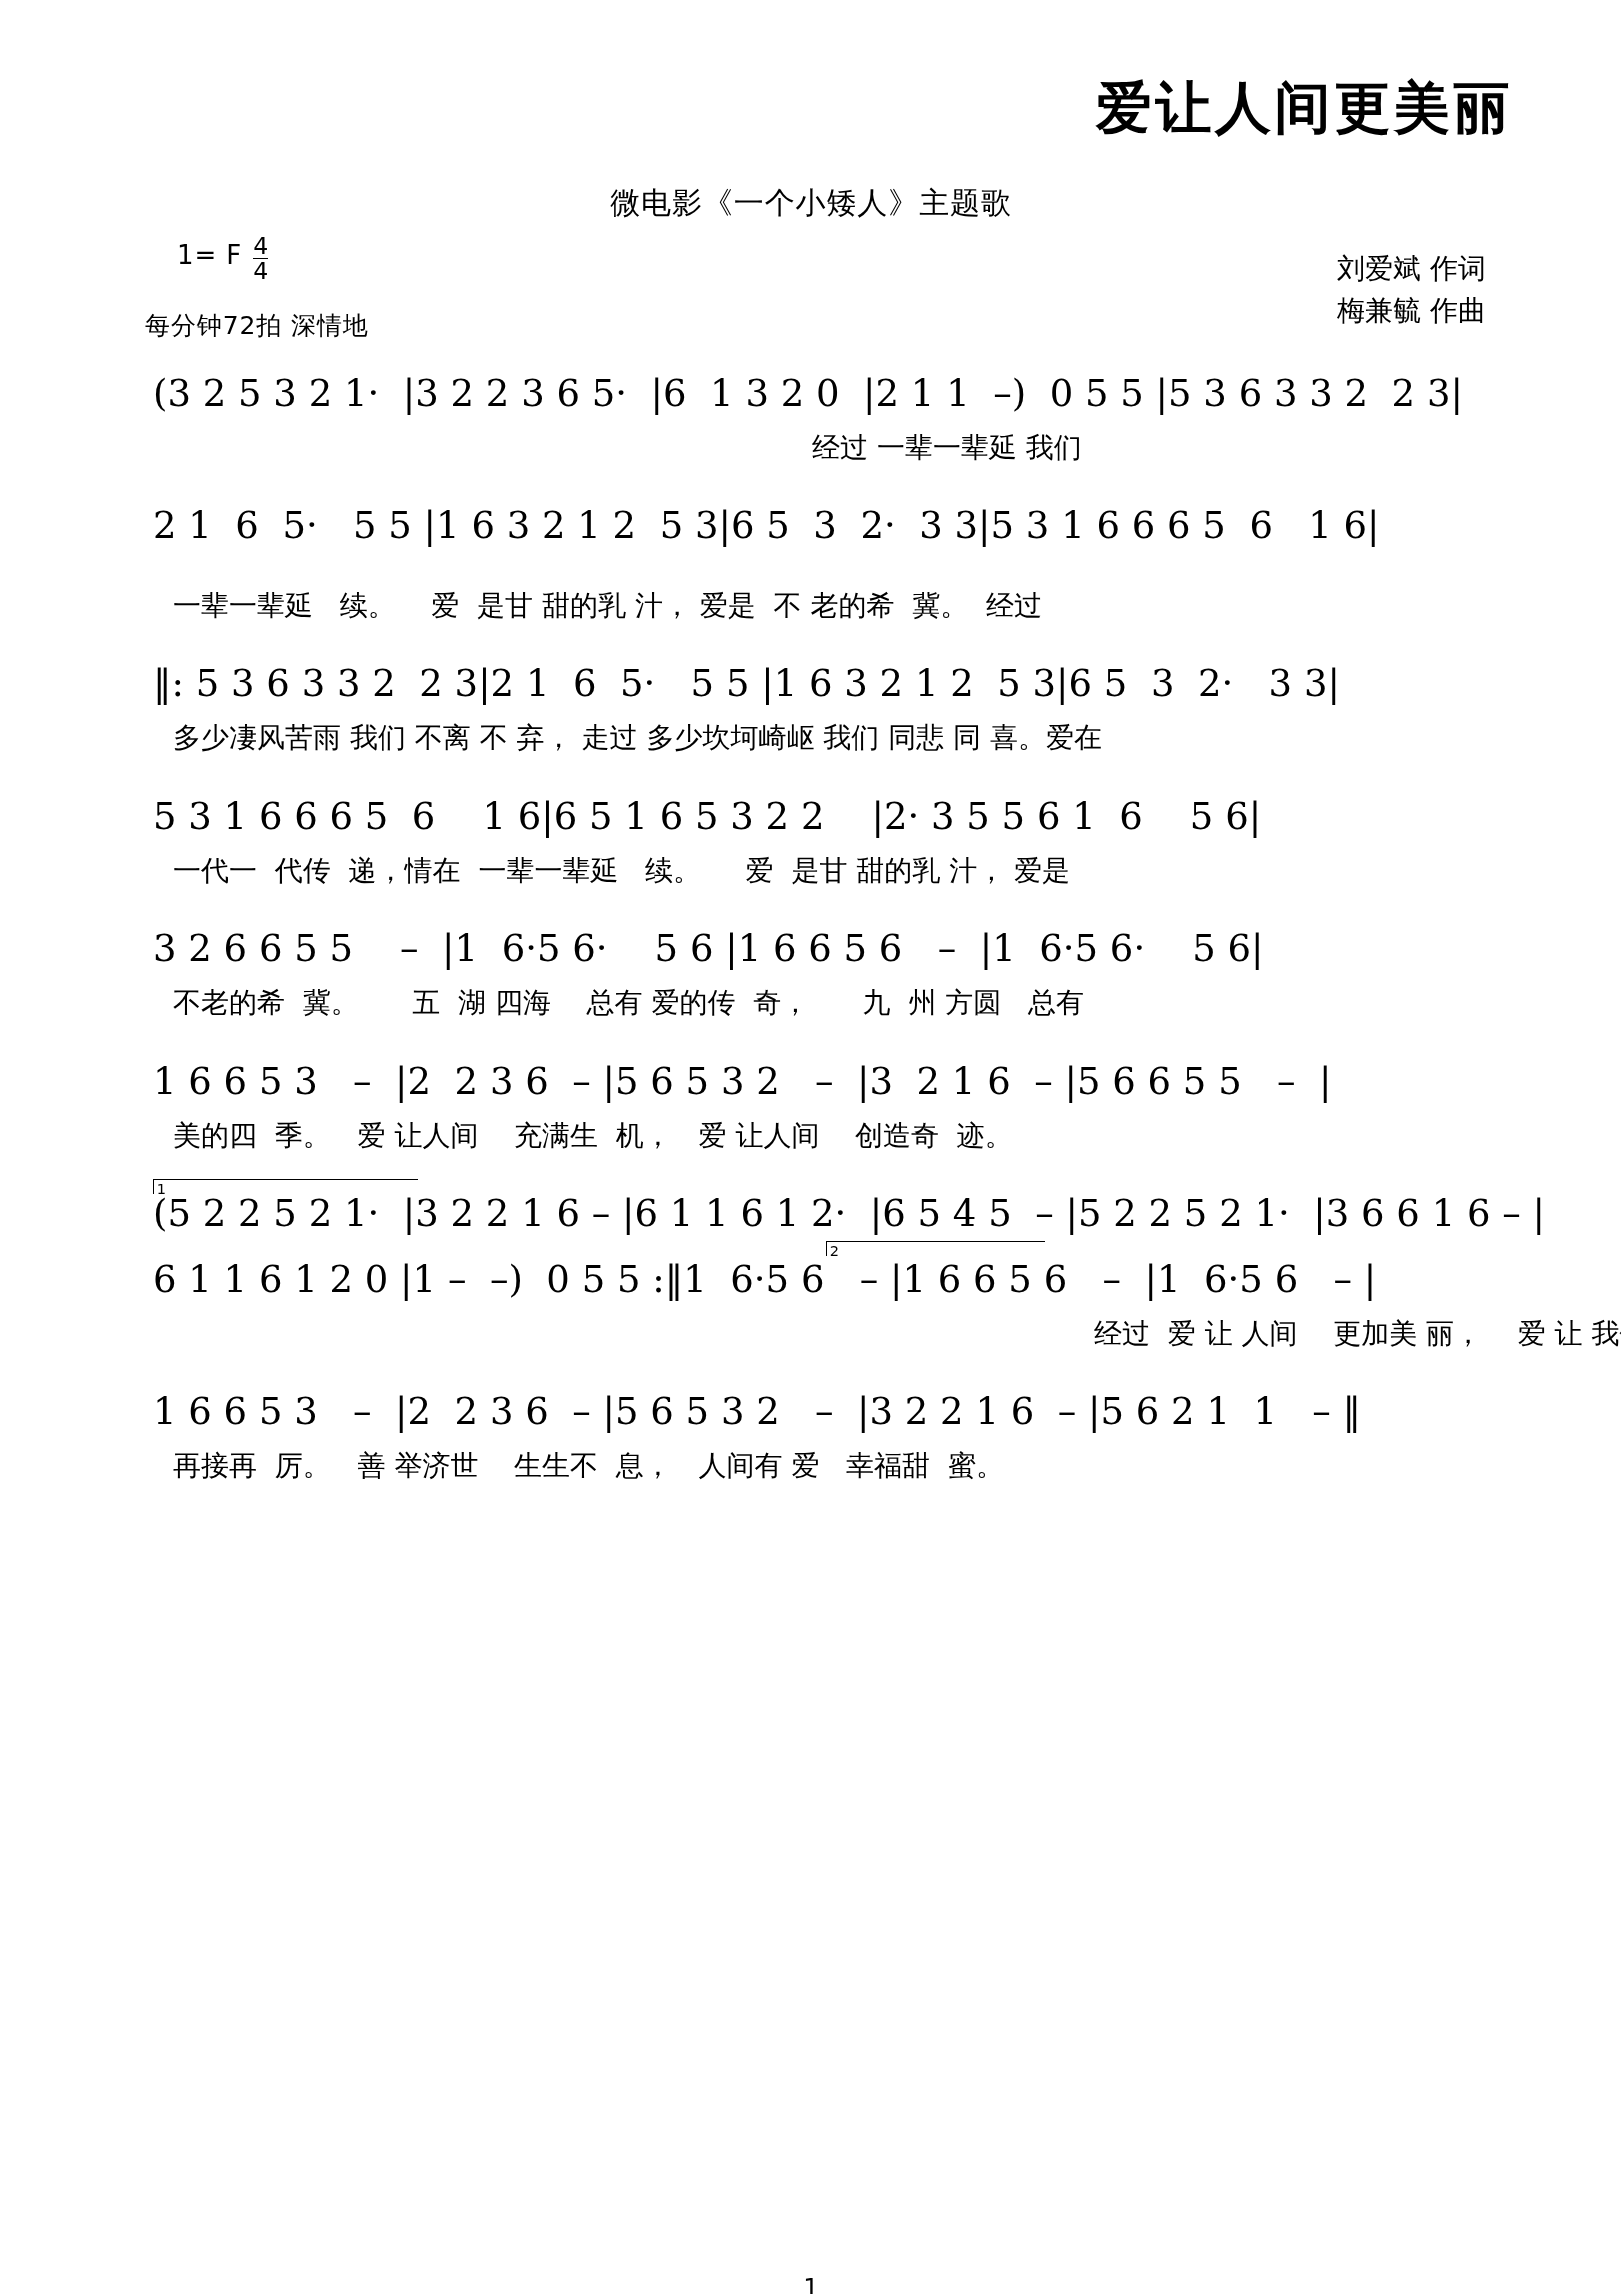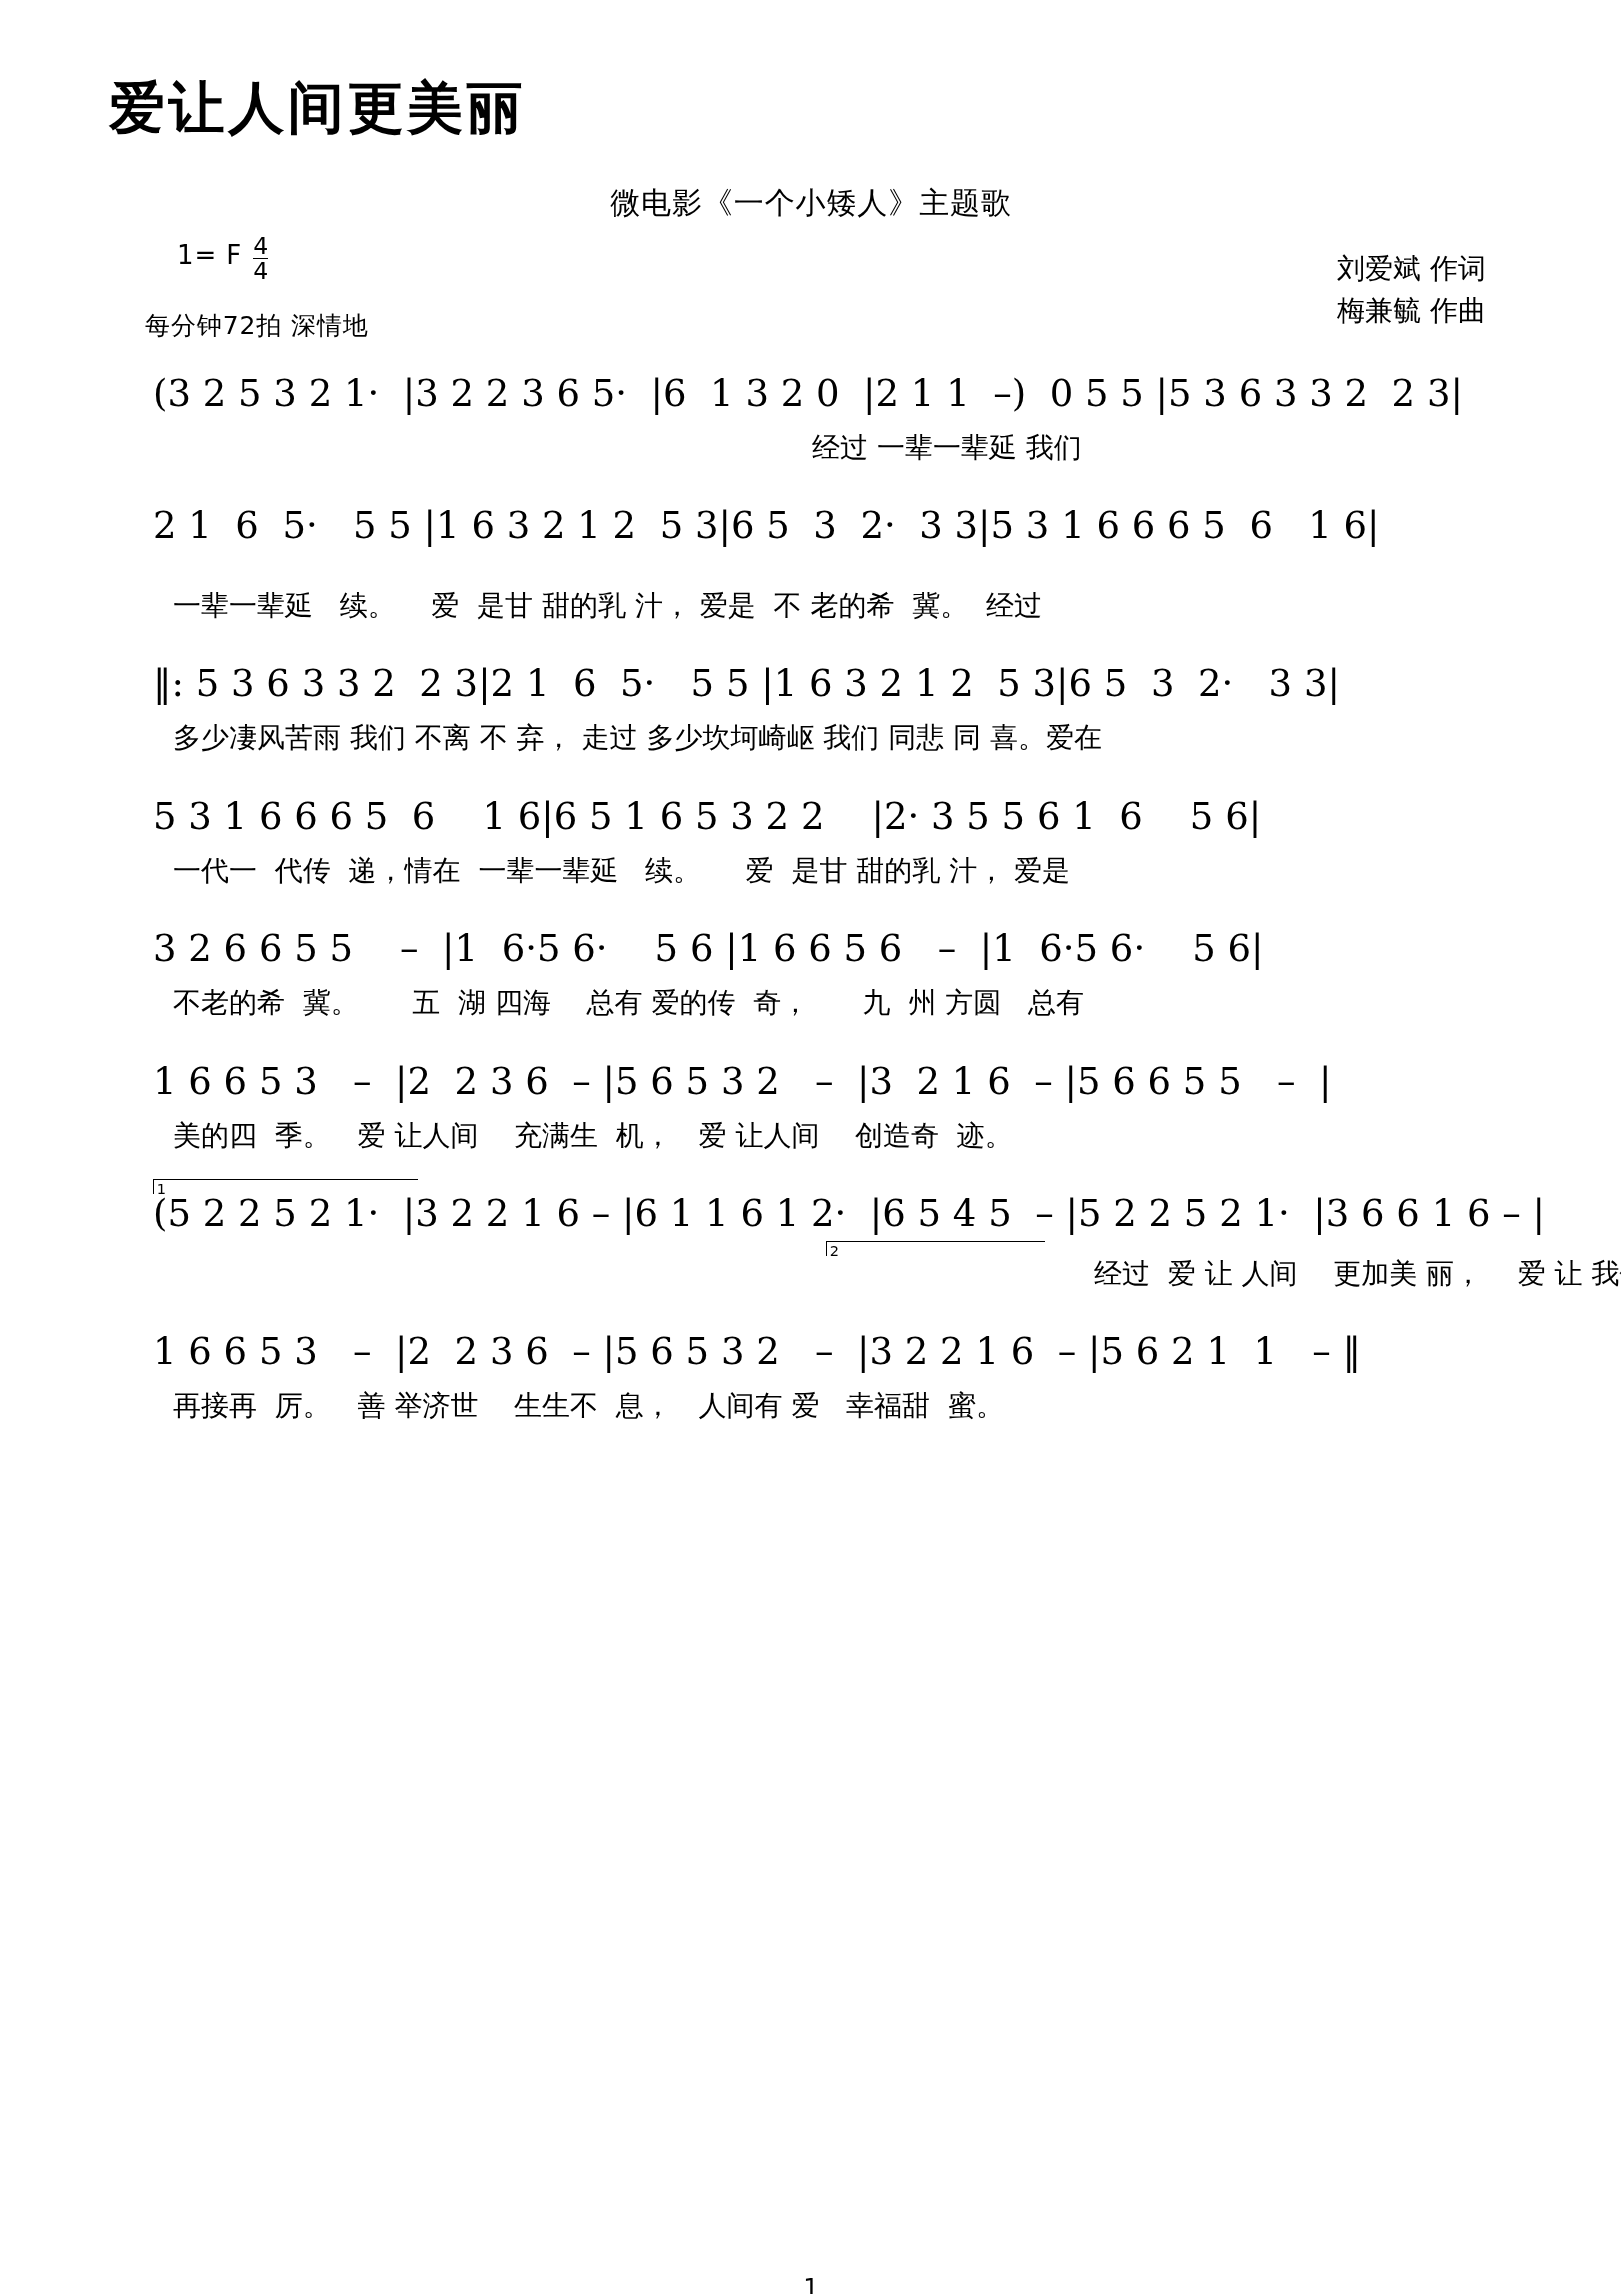--- a/index.html
+++ b/index.html
@@ -16,21 +16,21 @@
     overflow: hidden;
   }
   .sheet {
     position: relative;
     width: 1622px;
     height: 2295px;
     box-sizing: border-box;
     padding: 0 109px;
   }
   .title {
-    text-align: left;
+    text-align: right;
     font-size: 56px;
     font-weight: bold;
     letter-spacing: 3.6px;
     margin-top: 71px;
     font-family: "DejaVu Sans", "Liberation Sans", sans-serif;
   }
   .subtitle {
     text-align: center;
     font-size: 30px;
     margin-top: 36px;
@@ -205,20 +205,21 @@
       <div class="volta" style="left:0px; top:-5.5px; width:264px;">
         <span>1</span>
       </div>
       <div class="notes">(5 2 2 5 2 1·  |3 2 2 1 6 – |6 1 1 6 1 2·  |6 5 4 5  – |5 2 2 5 2 1·  |3 6 6 1 6 – |</div>
     </div>
 
     <div class="system">
       <div class="volta" style="left:673px; top:-9px; width:218px;">
         <span>2</span>
       </div>
+      <div class="notes">6 1 1 6 1 2 0 |1 –  –)  0 5 5 :‖1  6·5 6   – |1 6 6 5 6   –  |1  6·5 6   – |</div>
       <div class="lyrics" style="padding-left:941px;">经过  爱 让 人间    更加美 丽，    爱 让 我们</div>
     </div>
     <div class="spacer"></div>
 
     <div class="system">
       <div class="notes">1 6 6 5 3   –  |2  2 3 6  – |5 6 5 3 2   –  |3 2 2 1 6  – |5 6 2 1  1   – ‖</div>
       <div class="lyrics indent-b">再接再  厉。   善 举济世    生生不  息，   人间有 爱   幸福甜  蜜。</div>
     </div>
 
   </div>

